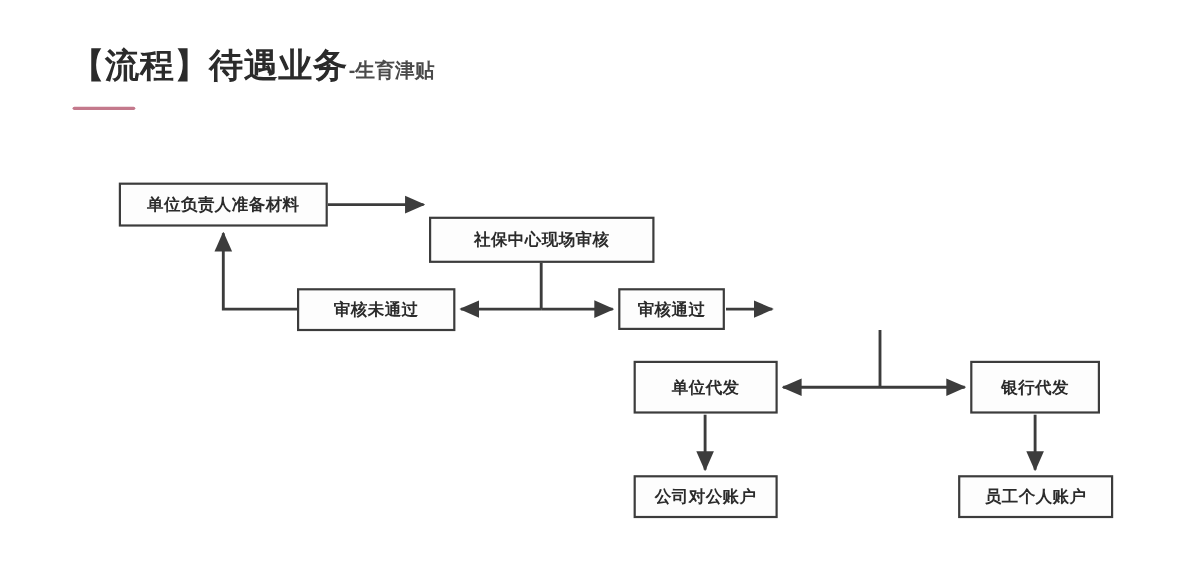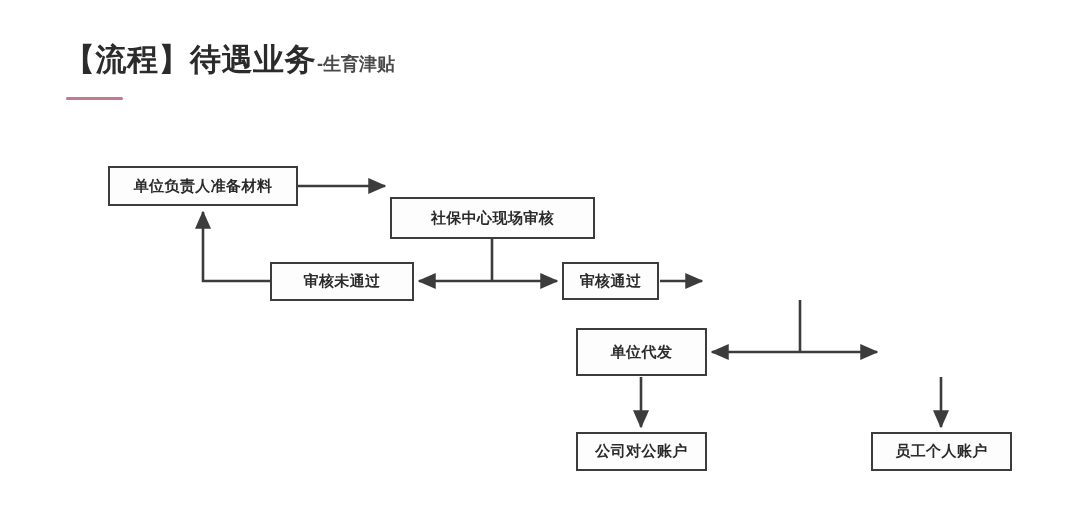--- a/index.html
+++ b/index.html
@@ -134,18 +134,19 @@
 
   <div class="node" style="left:390px; top:166px; width:205px; height:42px;margin-top:31px;">社保中心现场审核</div>
 
   <div class="node" style="left:270px; top:262px; width:144px; height:39px;">审核未通过</div>
 
   <div class="node" style="left:562px; top:262px; width:97px; height:38px;">审核通过</div>
 
 
   <div class="node" style="left:576px; top:328px; width:131px; height:48px;">单位代发</div>
 
+  <div class="node" style="left:882px; top:328px; width:118px; height:48px;">银行代发</div>
 
   <div class="node" style="left:576px; top:432px; width:131px; height:39px;">公司对公账户</div>
 
   <div class="node" style="left:871px; top:432px; width:141px; height:39px;">员工个人账户</div>
 
 </div>
 
 </body></html>

